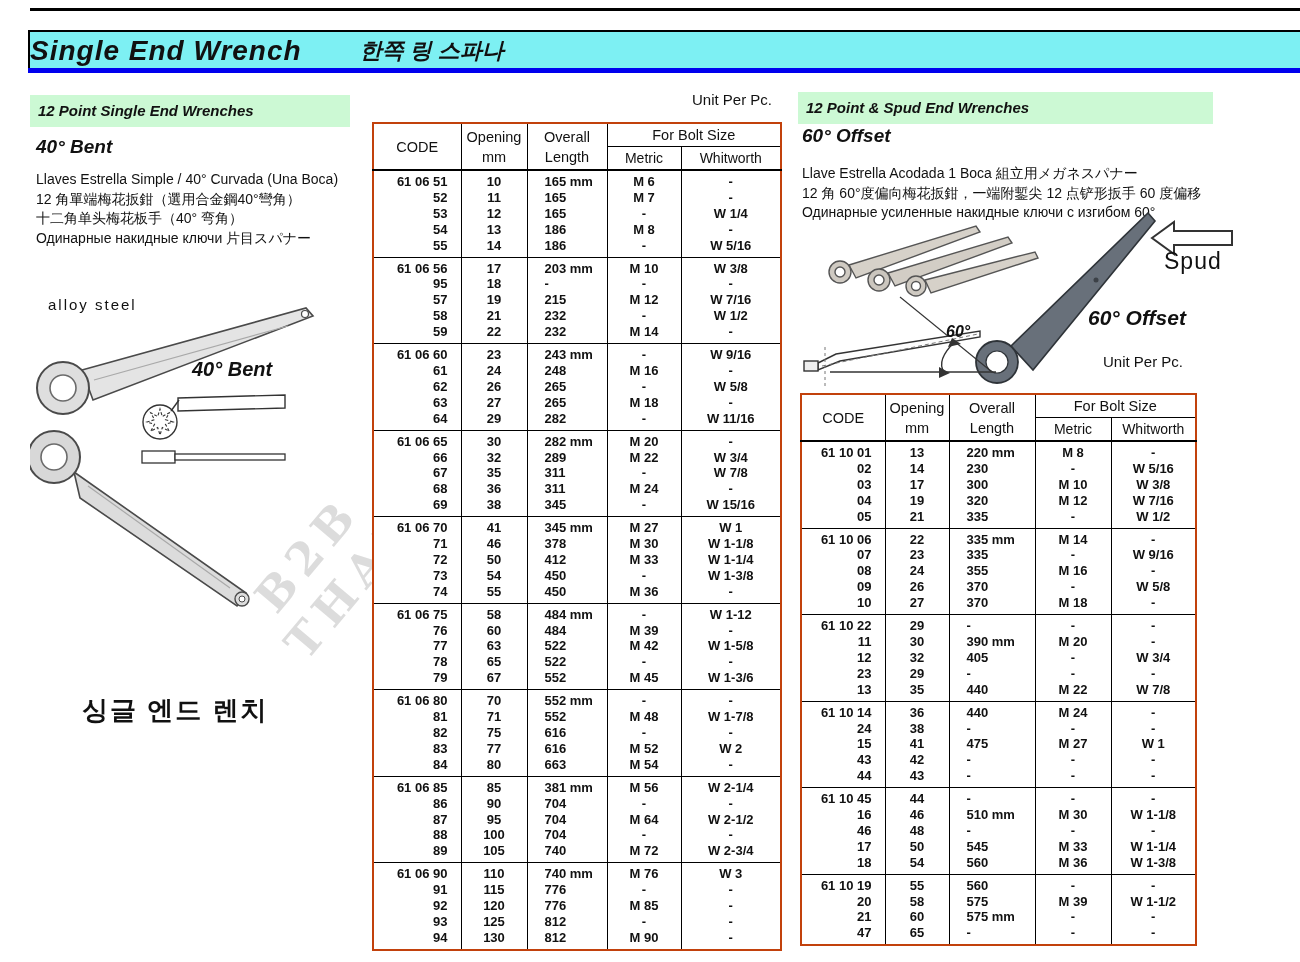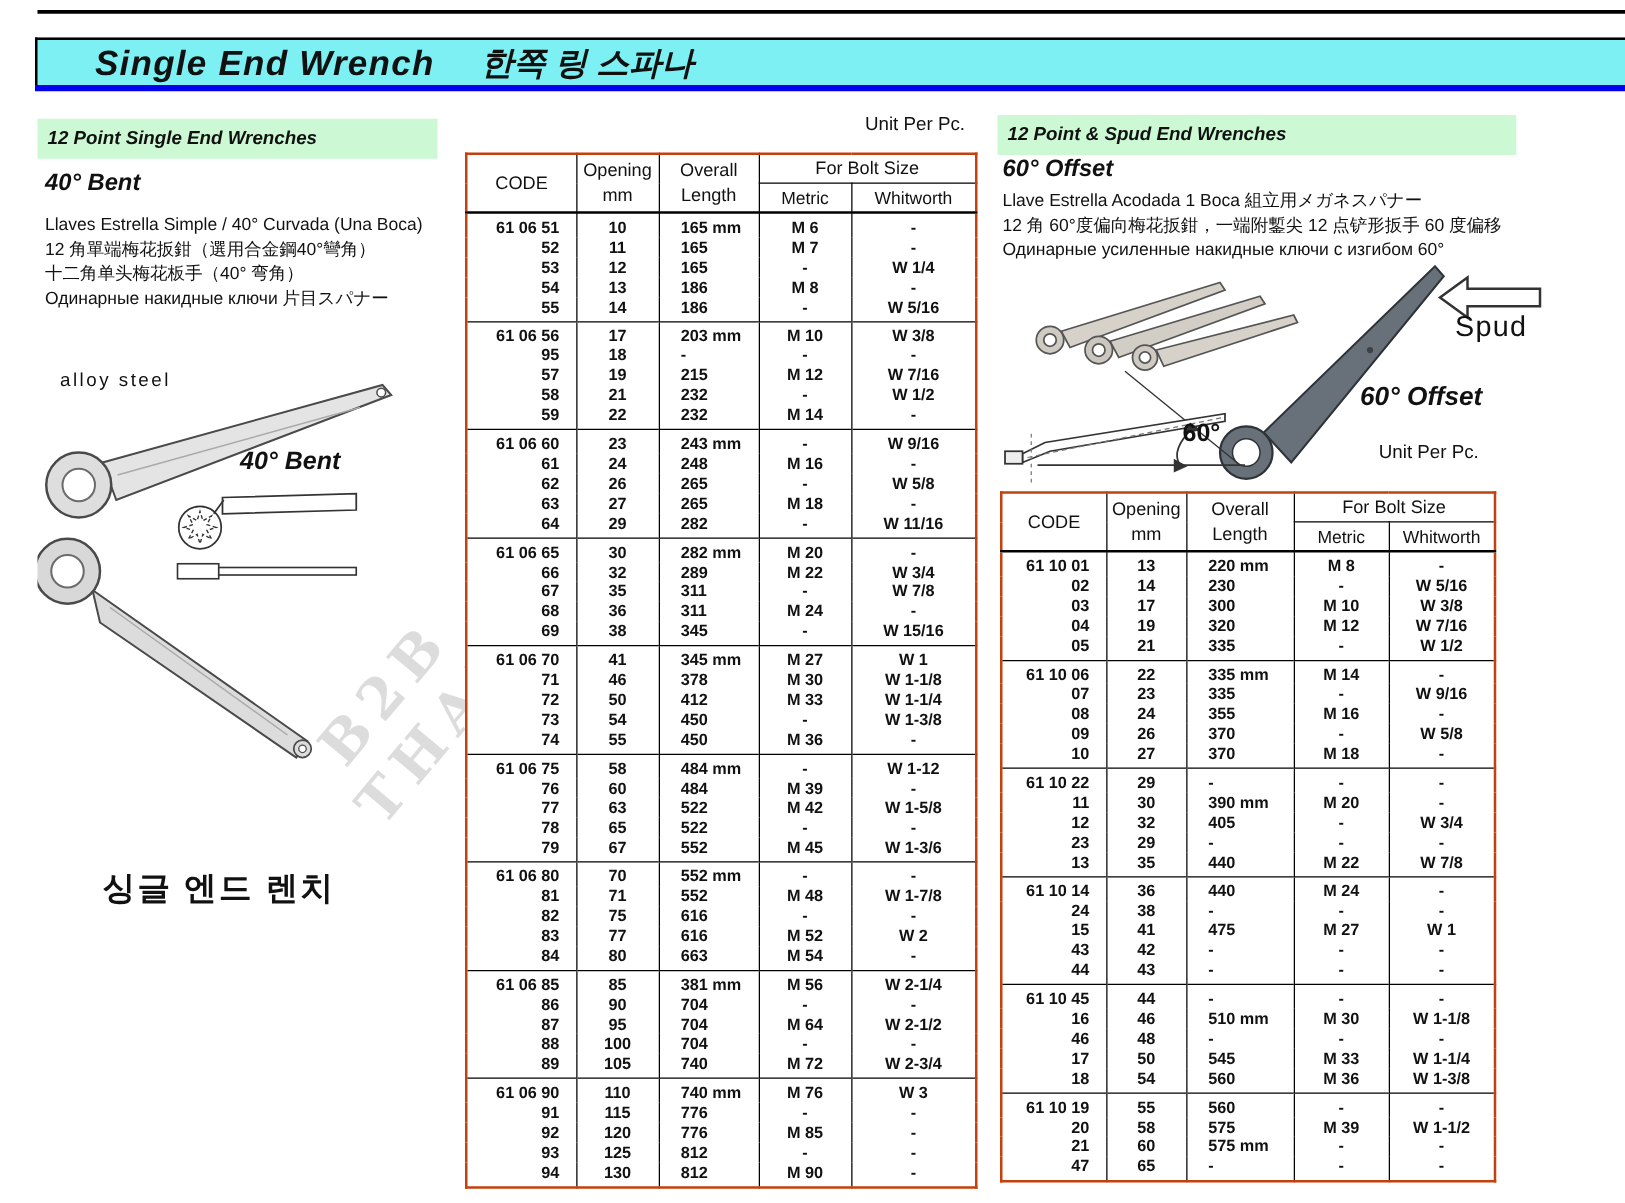--- a/index.html
+++ b/index.html
@@ -3,37 +3,37 @@
 <meta charset="utf-8">
 <style>
   html,body{margin:0;padding:0;background:#fff;}
   .page{position:relative;width:1300px;height:962px;background:#fff;overflow:hidden;
         font-family:"Liberation Sans",sans-serif;color:#111;}
 
   .top-rule{position:absolute;left:30px;top:8px;width:1270px;height:3px;background:#000;}
   .title-band{position:absolute;left:28px;top:30px;width:1272px;height:37px;
               background:var(--band,#7df0f3);border:2px solid #000;border-bottom:none;border-right:none;
               display:flex;align-items:center;}
-  .t-en{font-size:28px;font-weight:700;font-style:italic;margin-left:46px;letter-spacing:1px;}
-  .t-kr{font-size:26px;font-weight:700;font-style:italic;margin-left:37px;}
+  .t-en{font-size:28px;font-weight:700;font-style:italic;letter-spacing:1px;}
+  .t-kr{font-size:22px;font-weight:700;font-style:italic;margin-left:58px;}
   .blue-rule{position:absolute;left:28px;top:68px;width:1272px;height:5px;background:var(--rule,#0000ee);}
 
   .hl{background:var(--highlight,#ccf9d4);}
   .sec-head{position:absolute;font-weight:700;font-style:italic;font-size:15px;line-height:32px;padding-left:8px;}
   .sec-sub{position:absolute;font-weight:700;font-style:italic;font-size:19px;}
   .desc{position:absolute;font-size:14px;line-height:19.5px;white-space:nowrap;}
 
   .lbl{position:absolute;white-space:nowrap;}
   .alloy{left:48px;top:296px;font-size:15px;letter-spacing:2px;}
   .bent40{left:192px;top:358px;font-size:20px;font-weight:700;font-style:italic;}
   .caption-kr{left:82px;top:693px;font-size:26px;font-weight:700;letter-spacing:2px;}
   .unit{font-size:15px;}
   .spud{left:1164px;top:248px;font-size:23px;letter-spacing:1px;}
   .offset-lbl{left:1088px;top:306px;font-size:21px;font-weight:700;font-style:italic;}
-  .angle-lbl{left:946px;top:336px;font-size:20px;font-weight:700;}
+  .angle-lbl{left:946px;top:323px;font-size:16px;font-weight:700;font-style:italic;}
 
   .watermark{position:absolute;left:168px;top:518px;width:320px;text-align:center;
              font-family:"DejaVu Serif",serif;font-size:45px;font-weight:600;letter-spacing:9px;
              color:#c7c7c7;opacity:.62;transform:rotate(-50deg);pointer-events:none;}
 
   .tbl-wrap{position:absolute;}
   .ptable{border-collapse:collapse;border:2px solid #c2410c;table-layout:fixed;background:#fff;}
   #left-table .ptable{width:408px;}
   #right-table .ptable{width:395px;}
   #left-table col.c0{width:88px;}  #left-table col.c1{width:66px;}
@@ -466,21 +466,21 @@
             <td class="t2 v">812</td>
             <td class="t3 v">M 90</td>
             <td class="t4 v">-</td>
           </tr>
         </tbody>
       </table>
     </div>
 
   <div class="sec-head hl" style="left:798px;top:92px;width:407px;">12 Point &amp; Spud End Wrenches</div>
   <div class="sec-sub" style="left:802px;top:125px;">60° Offset</div>
-  <div class="desc" style="left:802px;top:151px;">
+  <div class="desc" style="left:802px;top:164px;">
     <div>Llave Estrella Acodada 1 Boca  組立用メガネスパナー</div>
     <div>12 角 60°度偏向梅花扳鉗，一端附鏨尖 12 点铲形扳手 60 度偏移</div>
     <div>Одинарные усиленные накидные ключи с изгибом 60°</div>
   </div>
 
   <svg class="img-block" style="left:800px;top:212px;" width="485" height="178" viewBox="0 0 485 178">
 
     <g stroke="#555" stroke-width="1.4">
       <polygon points="49,53 176,14 180,20 56,66" fill="#d6d1c9"></polygon>
       <circle cx="40" cy="60" r="11" fill="#cfcac2"></circle>

